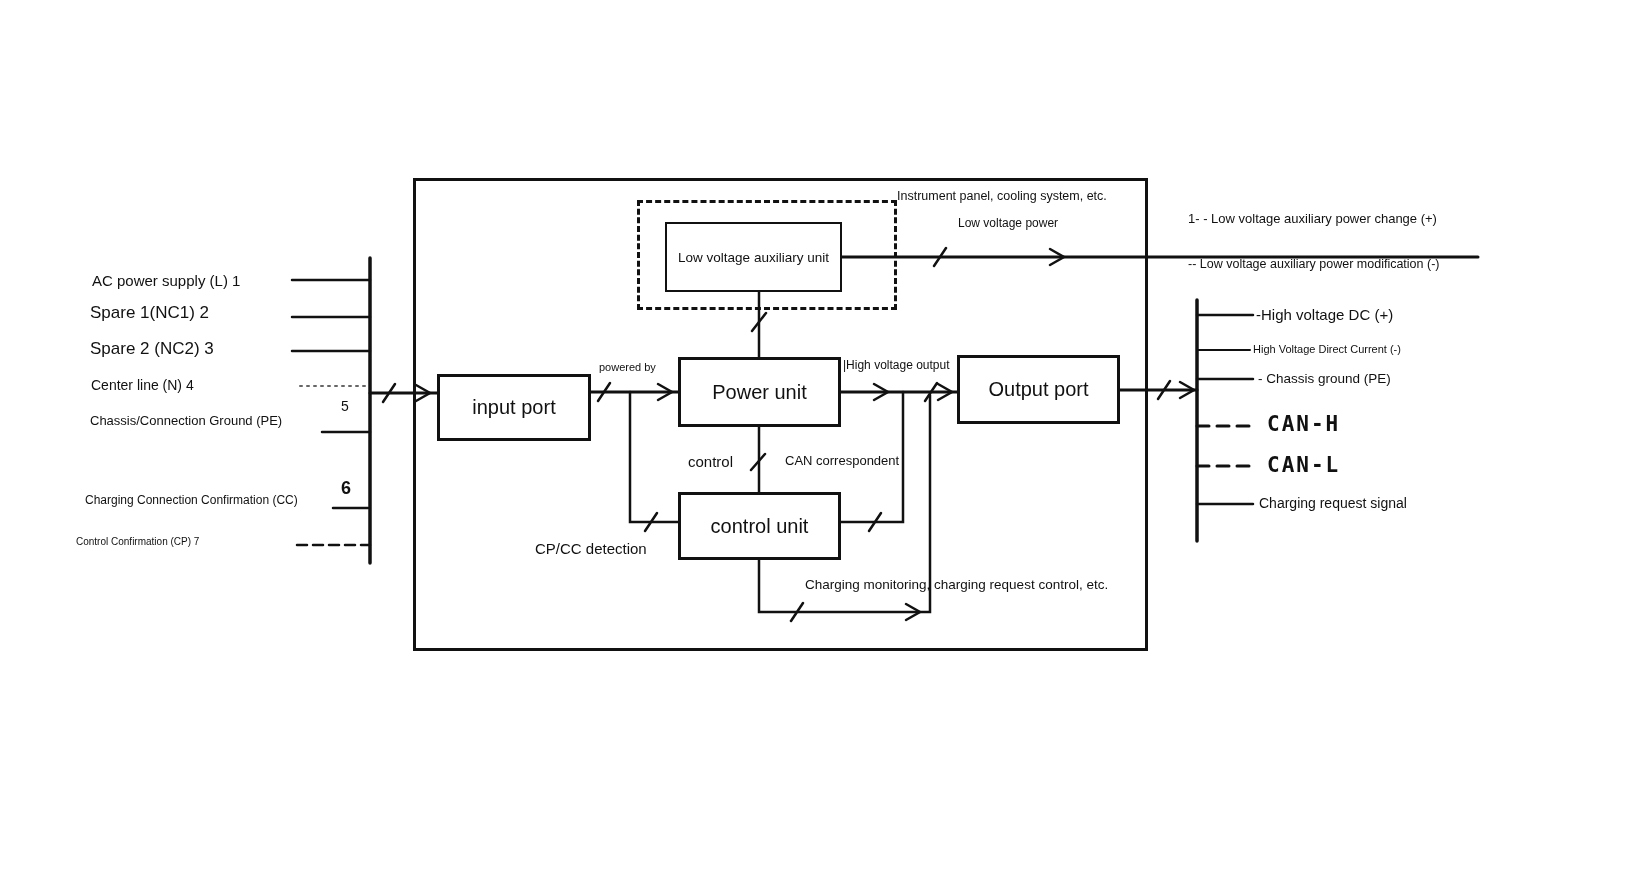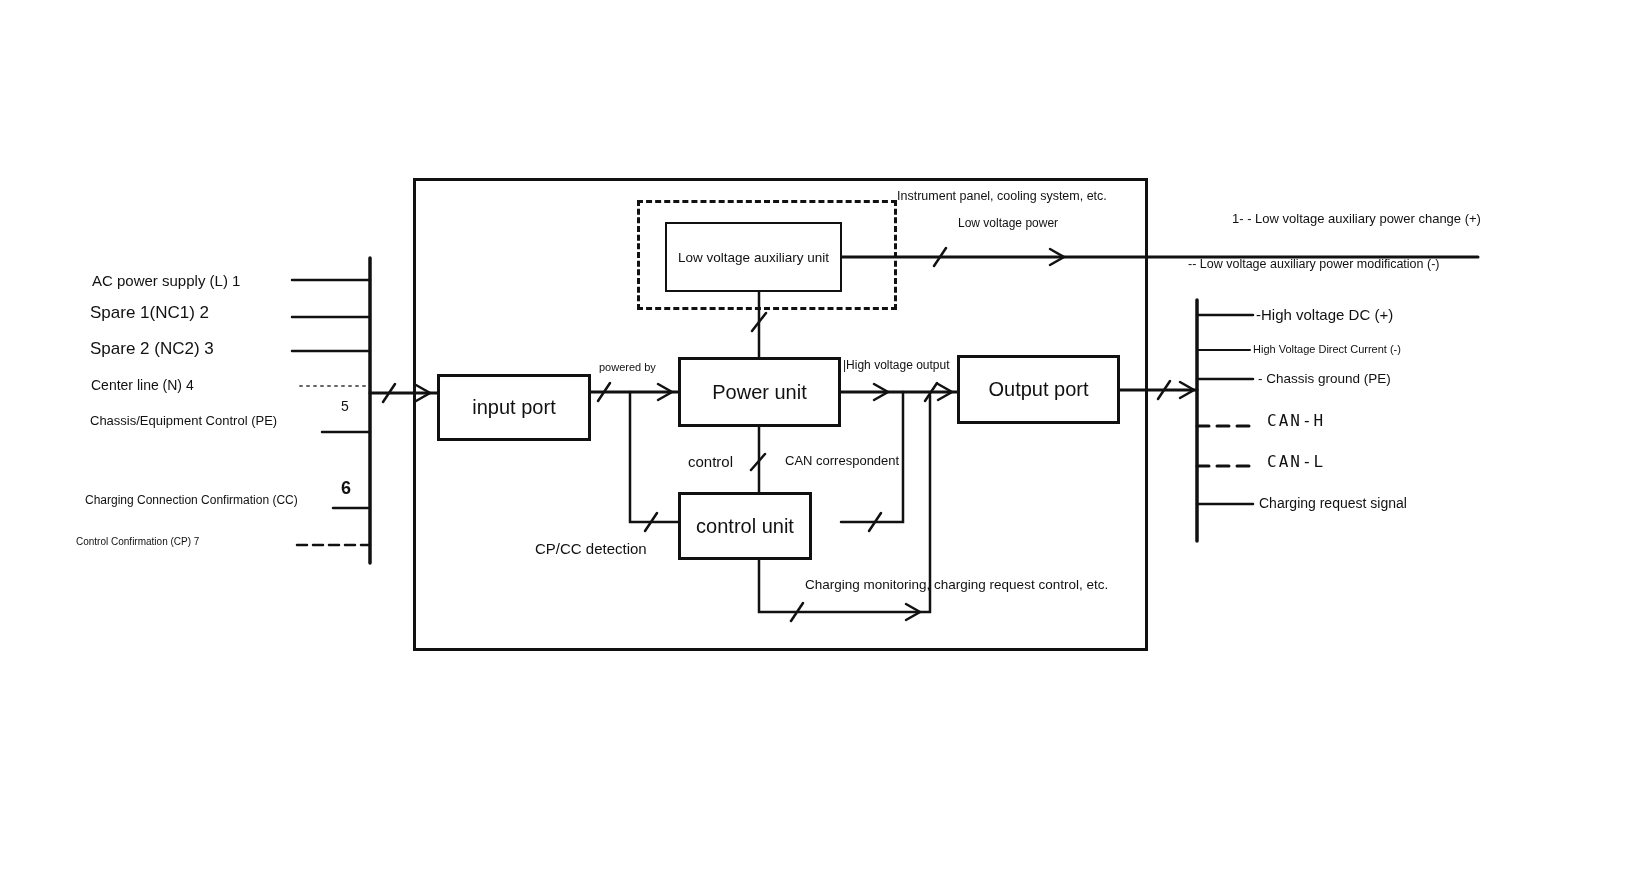--- a/index.html
+++ b/index.html
@@ -10,22 +10,22 @@
   #wires { position:absolute; left:0; top:0; width:1645px; height:893px; }
   .box {
     position:absolute; box-sizing:border-box; border:3px solid #111;
     background:#fff; display:flex; align-items:center; justify-content:center;
     text-align:right;
   }
   .box.transparent { background:transparent; }
   .box.dashed { border:3px dashed #111; background:transparent; }
   .lbl { position:absolute; white-space:nowrap; line-height:1.15; }
   .can {
-    font-family:"DejaVu Sans Mono", monospace; font-weight:normal;
-    letter-spacing:2px; font-size:16px;
+    font-family:"DejaVu Sans Mono", monospace; font-weight:bold;
+    letter-spacing:2px; font-size:21px;
   }
   .big { font-size:20px; }
 </style>
 </head>
 <body>
 
 <div id="stage">
 
   <svg id="wires" viewBox="0 0 1645 893" xmlns="http://www.w3.org/2000/svg">
     <g stroke="#111" fill="none" stroke-linecap="round">
@@ -124,44 +124,44 @@
   </div>
 
   <div class="box big" style="left:957px;top:355px;width:163px;height:69px;">
     <span>Output port</span>
   </div>
 
   <div class="box big" style="left:678px;top:357px;width:163px;height:70px;">
     <span>Power unit</span>
   </div>
 
-  <div class="box big" style="left:678px;top:492px;width:134px;height:68px;">
+  <div class="box big" style="left:678px;top:492px;width:163px;height:68px;">
     <span>control unit</span>
   </div>
 
   <div class="lbl" style="left:92px;top:272px;font-size:15px;">AC power supply (L) 1</div>
   <div class="lbl" style="left:90px;top:303px;font-size:17px;">Spare 1(NC1) 2</div>
   <div class="lbl" style="left:90px;top:339px;font-size:17px;">Spare 2 (NC2) 3</div>
   <div class="lbl" style="left:91px;top:377px;font-size:14px;">Center line (N) 4</div>
   <div class="lbl" style="left:341px;top:398px;font-size:14px;">5</div>
-  <div class="lbl" style="left:90px;top:414px;font-size:13px;">Chassis/Equipment Control (PE)</div>
+  <div class="lbl" style="left:90px;top:414px;font-size:13px;">Chassis/Connection Ground (PE)</div>
   <div class="lbl" style="left:341px;top:478px;font-size:18px;font-weight:bold;">6</div>
   <div class="lbl" style="left:85px;top:494px;font-size:12px;">Charging Connection Confirmation (CC)</div>
   <div class="lbl" style="left:76px;top:536px;font-size:10px;text-align:right;">Control Confirmation (CP) 7</div>
 
   <div class="lbl" style="left:897px;top:189px;font-size:12.5px;">Instrument panel, cooling system, etc.</div>
   <div class="lbl" style="left:958px;top:217px;font-size:12px;">Low voltage power</div>
   <div class="lbl" style="left:599px;top:361px;font-size:11px;">powered by</div>
   <div class="lbl" style="left:843px;top:359px;font-size:12px;">|High voltage output</div>
   <div class="lbl" style="left:688px;top:453px;font-size:15px;">control</div>
   <div class="lbl" style="left:785px;top:454px;font-size:13px;">CAN correspondent</div>
   <div class="lbl" style="left:535px;top:540px;font-size:15px;text-align:right;">CP/CC detection</div>
   <div class="lbl" style="left:805px;top:577px;font-size:13.5px;">Charging monitoring, charging request control, etc.</div>
 
-  <div class="lbl" style="left:1232px;top:212px;font-size:13px;">1- - Low voltage auxiliary power change (+)</div>
+  <div class="lbl" style="left:1188px;top:212px;font-size:13px;">1- - Low voltage auxiliary power change (+)</div>
   <div class="lbl" style="left:1188px;top:257px;font-size:12.5px;">-- Low voltage auxiliary power modification (-)</div>
   <div class="lbl" style="left:1256px;top:306px;font-size:15px;">-High voltage DC (+)</div>
   <div class="lbl" style="left:1253px;top:343px;font-size:11px;">High Voltage Direct Current (-)</div>
   <div class="lbl" style="left:1258px;top:371px;font-size:13.5px;">- Chassis ground (PE)</div>
   <div class="lbl can" style="left:1267px;top:412px;">CAN-H</div>
   <div class="lbl can" style="left:1267px;top:453px;">CAN-L</div>
   <div class="lbl" style="left:1259px;top:495px;font-size:14px;">Charging request signal</div>
 
 </div>
 

